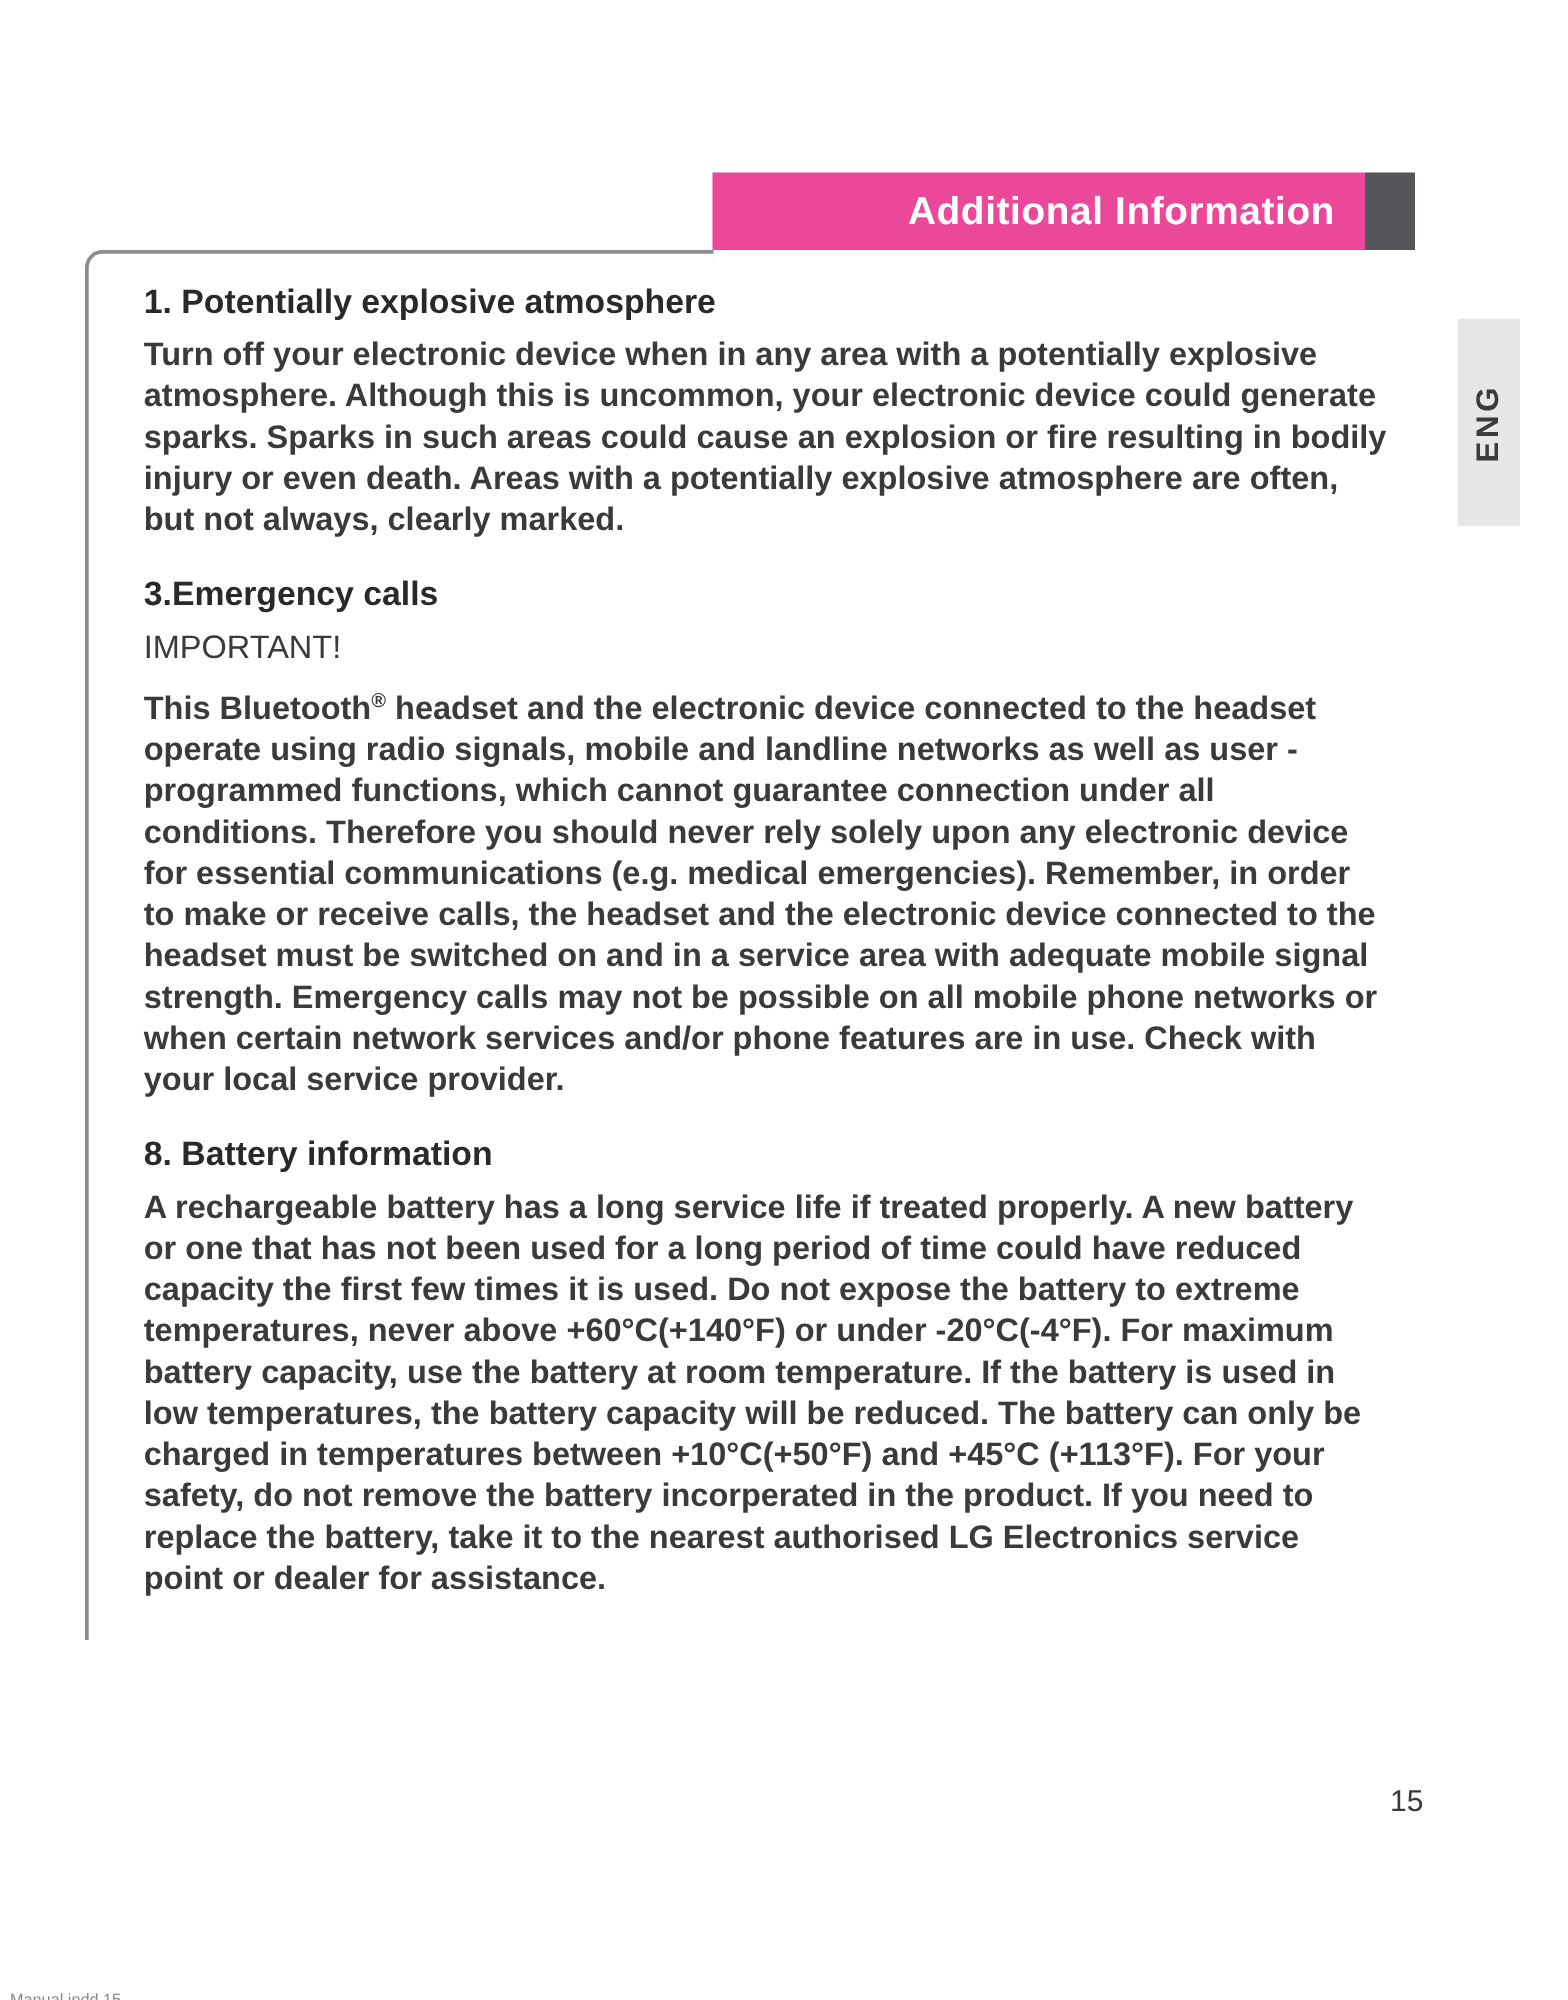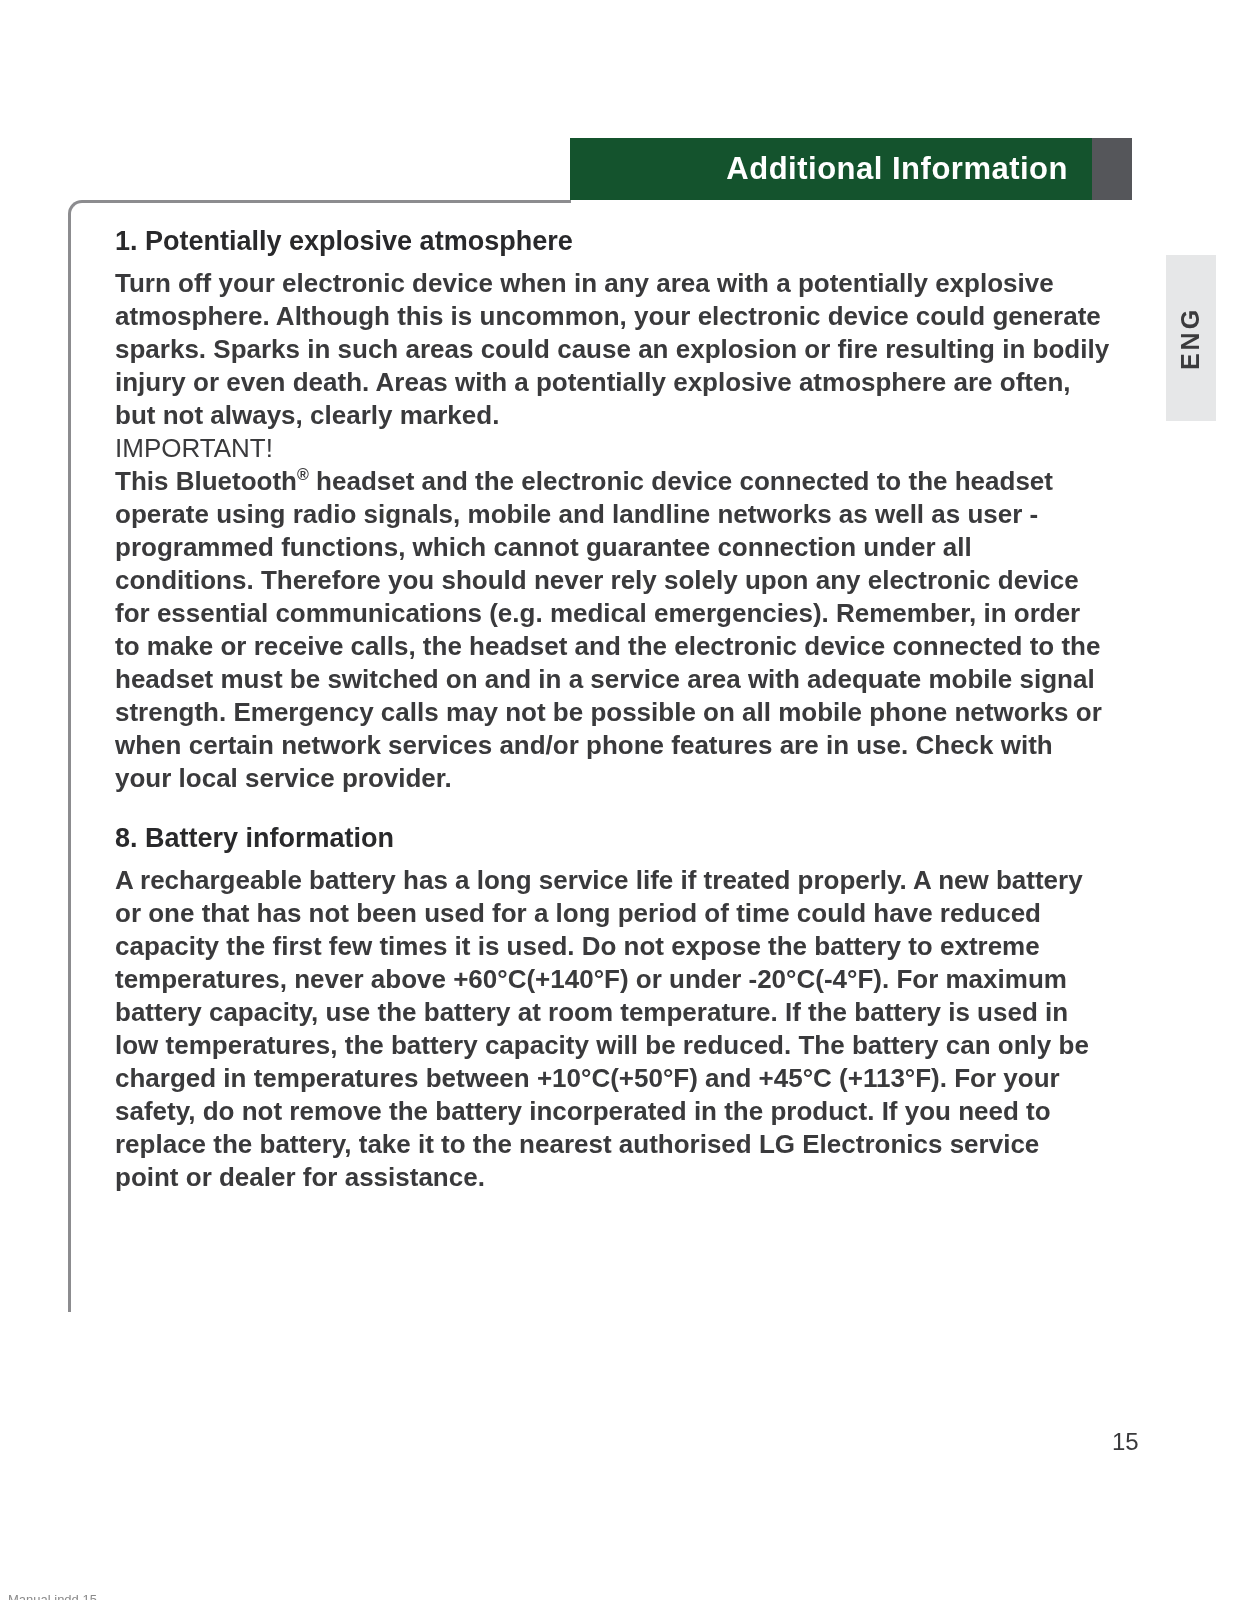--- a/index.html
+++ b/index.html
@@ -9,21 +9,21 @@
     background: #ffffff;
     font-family: "Liberation Sans", sans-serif;
     overflow: hidden;
   }
 
   
   .header-bar {
     position: absolute;
     left: 570px; top: 138px;
     width: 522px; height: 62px;
-    background: #14532d;
+    background: #ec4899;
     display: flex;
     align-items: center;
     justify-content: flex-end;
     padding-right: 24px;
   }
   .header-title {
     color: #ffffff;
     font-weight: bold;
     font-size: 31px;
     letter-spacing: 0.5px;
@@ -75,21 +75,21 @@
     font-size: 27px;
     font-weight: bold;
     color: #29292b;
     margin: 28px 0 10px 0;
   }
   .content section:first-child .heading { margin-top: 0; }
   .subhead {
     font-size: 26px;
     line-height: 33px;
     color: #3a3a3c;
-    margin: 0 0 0 0;
+    margin: 0 0 16px 0;
   }
   .body {
     font-size: 26px;
     line-height: 33px;
     color: #3a3a3c;
     text-align: left;
     font-weight: bold;
   }
   sup.reg {
     font-size: 0.62em;
@@ -130,20 +130,21 @@
   </div>
 
   <div class="content">
 
     <section>
       <h2 class="heading">1. Potentially explosive atmosphere</h2>
       <p class="body">Turn off your electronic device when in any area with a potentially explosive atmosphere. Although this is uncommon, your electronic device could generate sparks. Sparks in such areas could cause an explosion or fire resulting in bodily injury or even death. Areas with a potentially explosive atmosphere are often, but not always, clearly marked.</p>
     </section>
 
     <section>
+      <h2 class="heading">3.Emergency calls</h2>
       <p class="subhead">IMPORTANT!</p>
       <p class="body">This Bluetooth<sup class="reg">®</sup> headset and the electronic device connected to the headset operate using radio signals, mobile and landline networks as well as user - programmed functions, which cannot guarantee connection under all conditions. Therefore you should never rely solely upon any electronic device for essential communications (e.g. medical emergencies). Remember, in order to make or receive calls, the headset and the electronic device connected to the headset must be switched on and in a service area with adequate mobile signal strength. Emergency calls may not be possible on all mobile phone networks or when certain network services and/or phone features are in use. Check with your local service provider.</p>
     </section>
 
     <section>
       <h2 class="heading">8. Battery information</h2>
       <p class="body">A rechargeable battery has a long service life if treated properly. A new battery or one that has not been used for a long period of time could have reduced capacity the first few times it is used. Do not expose the battery to extreme temperatures, never above +60°C(+140°F) or under -20°C(-4°F). For maximum battery capacity, use the battery at room temperature. If the battery is used in low temperatures, the battery capacity will be reduced. The battery can only be charged in temperatures between +10°C(+50°F) and +45°C (+113°F). For your safety, do not remove the battery incorperated in the product. If you need to replace the battery, take it to the nearest authorised LG Electronics service point or dealer for assistance.</p>
     </section>
 
     <section>

